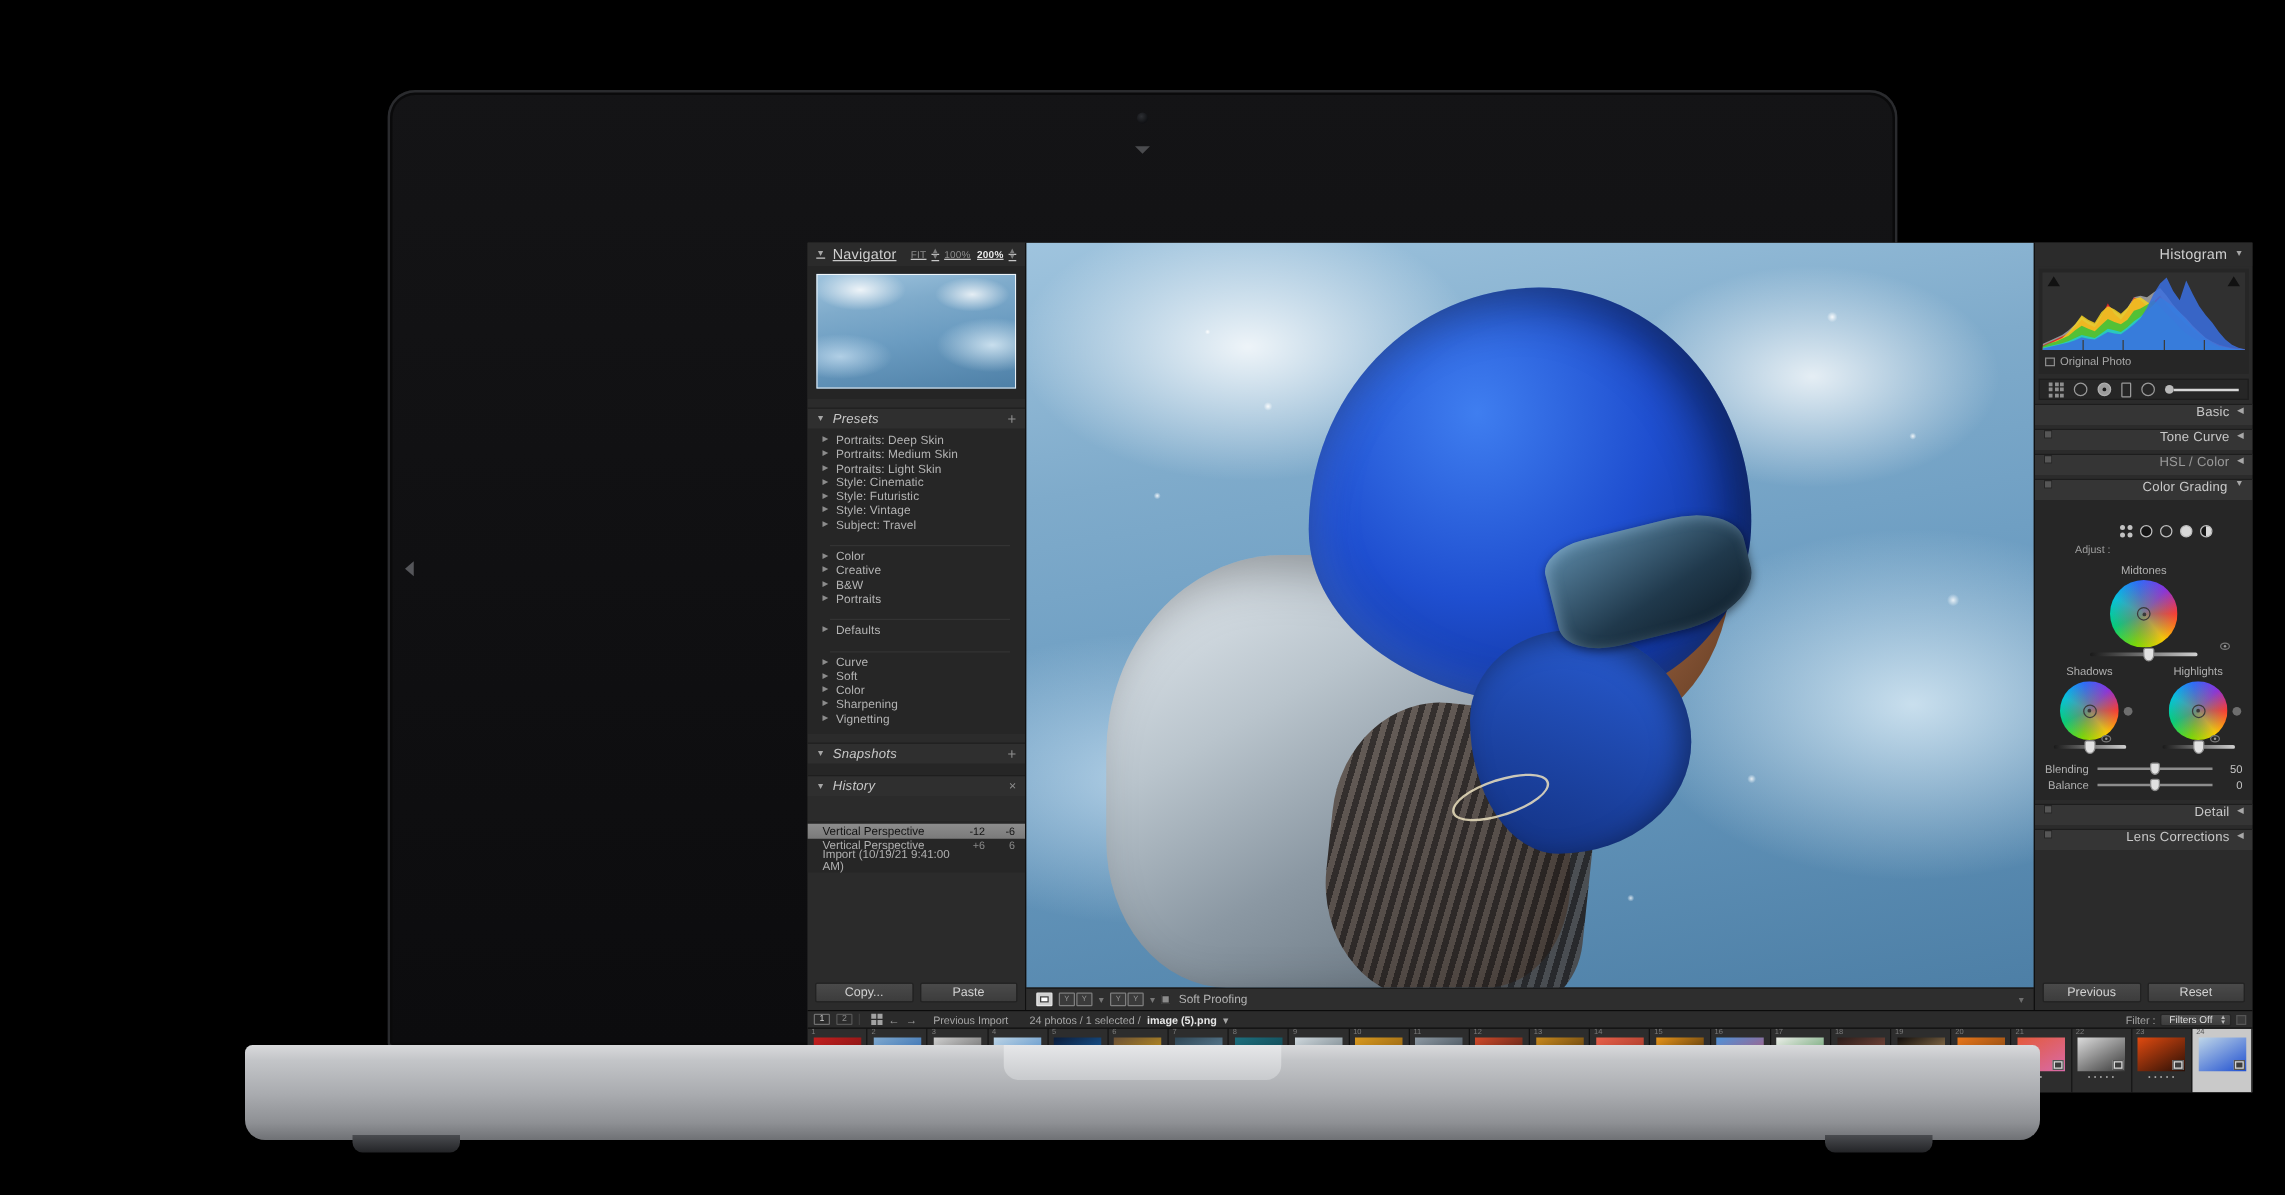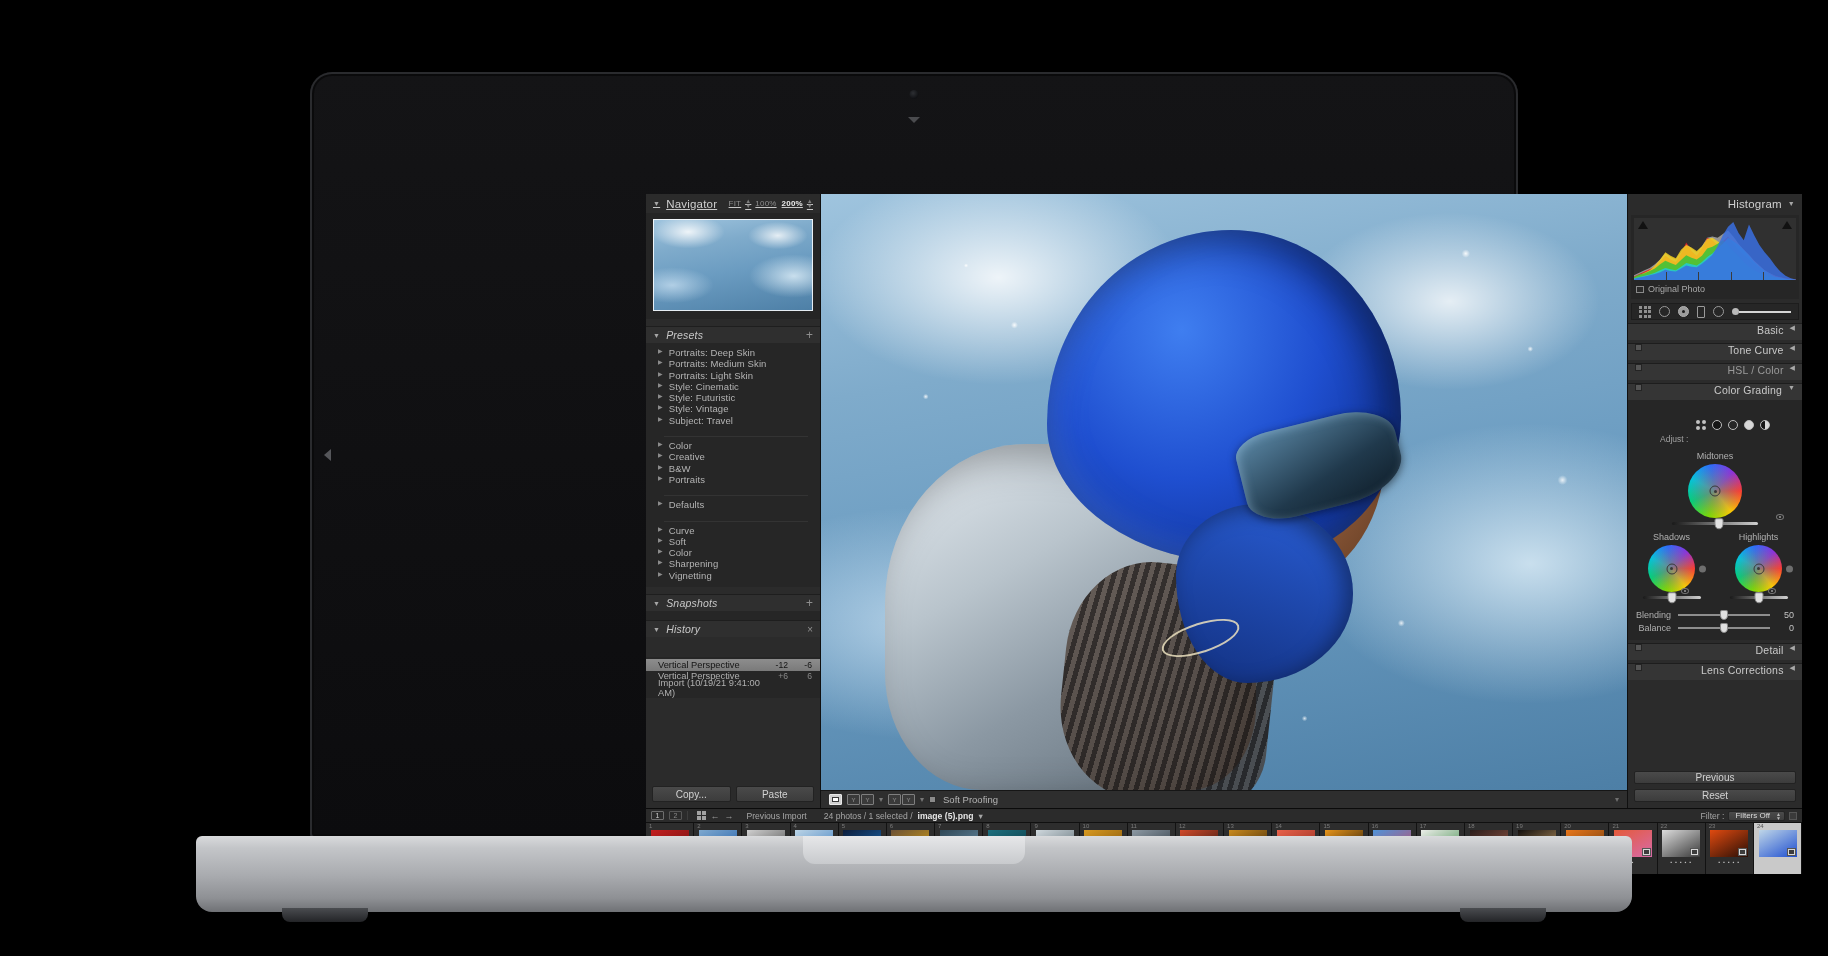--- a/index.html
+++ b/index.html
@@ -217,21 +217,21 @@
   .sh-knob { width:7px; height:7px; top:50%; right:-11px; transform:translateY(-50%); }
 
   #blend-rows { padding:9px 8px 0; }
   .kv { display:flex; align-items:center; height:13px; font-size:9px; color:#b0b0b0; }
   .kv .k { width:42px; text-align:right; padding-right:7px; }
   .kv .track { flex:1; position:relative; height:2px; background:#8d8d8d; }
   .kv .thumb { position:absolute; top:50%; width:8px; height:10px; transform:translate(-50%,-50%);
     background:#e0e0e0; border-radius:2px 2px 50% 50%; border:1px solid #8a8a8a; }
   .kv .v { width:24px; text-align:right; font-size:9px; color:#c4c4c4; }
 
-  #right-btns { margin-top:auto; padding:5px 6px 6px; display:flex; gap:5px;flex-direction:column; }
+  #right-btns { margin-top:auto; padding:5px 6px 6px; display:flex; gap:5px; }
 
   
   #filmstrip { height:66px; background:#1b1b1b; border-top:1px solid #0b0b0b; display:flex; flex-direction:column; }
   #fs-bar { height:14px; background:#2b2b2b; display:flex; align-items:center; padding:0 5px; gap:5px;
             font-size:8.6px; color:#a6a6a6; border-bottom:1px solid #101010; }
   .fs-num { width:13px; height:9px; border:1px solid #6e6e6e; border-radius:1px; text-align:center;
             line-height:8px; font-size:7px; color:#cfcfcf; }
   .fs-num.dim { color:#8a8a8a; border-color:#565656; }
   .fs-grid { display:grid; grid-template-columns:repeat(2,3.5px); gap:1.5px; margin-left:4px; }
   .fs-grid i { width:3.5px; height:3.5px; background:#a3a3a3; }

